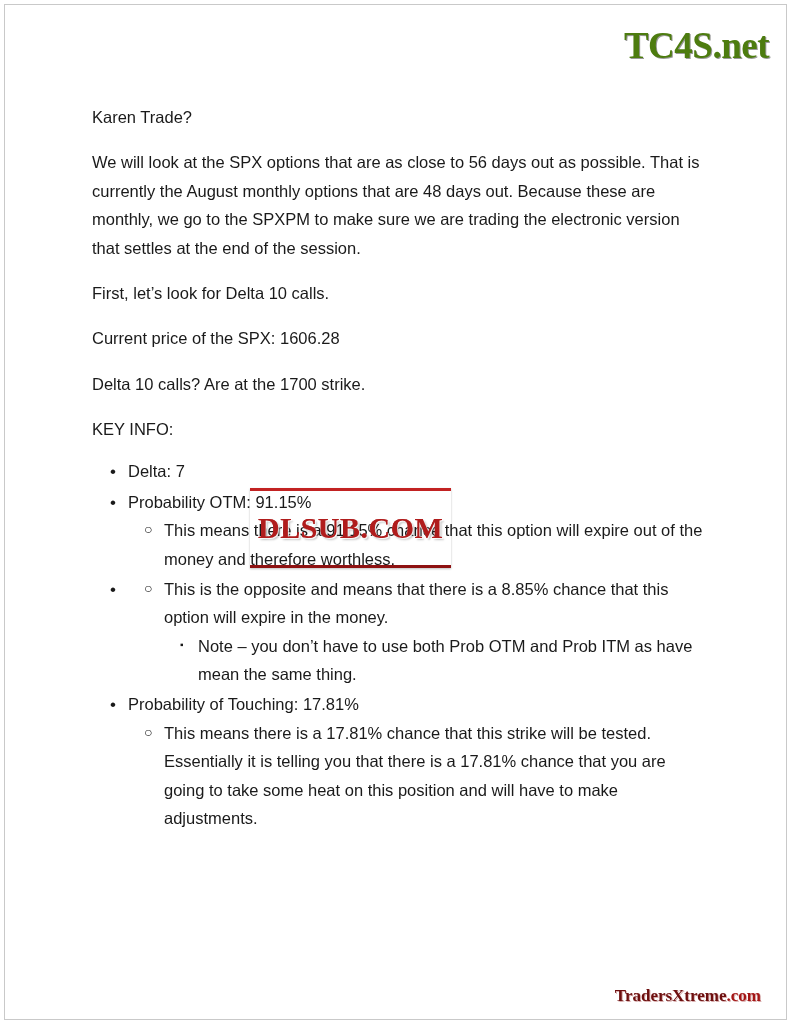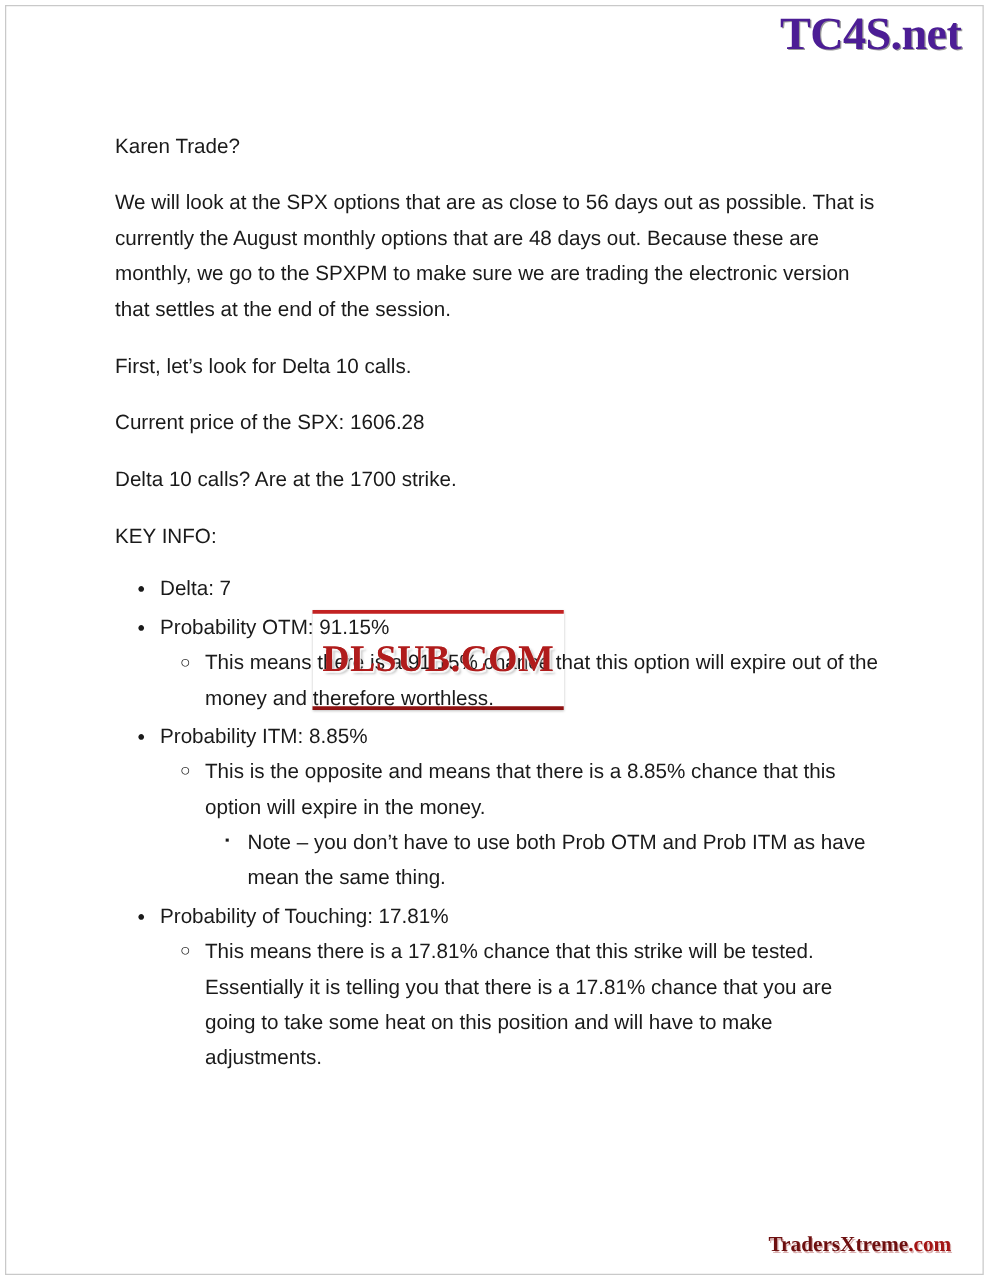--- a/index.html
+++ b/index.html
@@ -25,27 +25,27 @@
     top: 4px;
     right: 4px;
     bottom: 4px;
     border: 1px solid #c9c9c9;
     pointer-events: none;
   }
 
   
   .header-brand {
     position: absolute;
-    top: 6px;
+    top: 24px;
     right: 22px;
     font-family: "Liberation Serif", serif;
     font-weight: bold;
     font-size: 37px;
     letter-spacing: -0.5px;
-    color: #4c1d95;
+    color: #4d7c0f;
     text-shadow: 1px 1px 0 #9a9a9a;
   }
 
   
   .footer-brand {
     position: absolute;
     bottom: 18px;
     right: 30px;
     font-family: "Liberation Serif", serif;
     font-weight: bold;
@@ -180,21 +180,20 @@
         <ul class="lvl2">
           <li>
             <span class="bullet">○</span>
             <span class="txt">This means there is a 91.15% chance that this option will expire out of the money and therefore worthless.</span>
           </li>
         </ul>
       </li>
 
       <li>
         <span class="bullet">•</span>
-        <span class="txt">Probability ITM: 8.85%</span>
         <ul class="lvl2">
           <li>
             <span class="bullet">○</span>
             <span class="txt">This is the opposite and means that there is a 8.85% chance that this option will expire in the money.</span>
             <ul class="lvl3">
               <li>
                 <span class="bullet">▪</span>
                 <span class="txt">Note – you don’t have to use both Prob OTM and Prob ITM as have mean the same thing.</span>
               </li>
             </ul>

